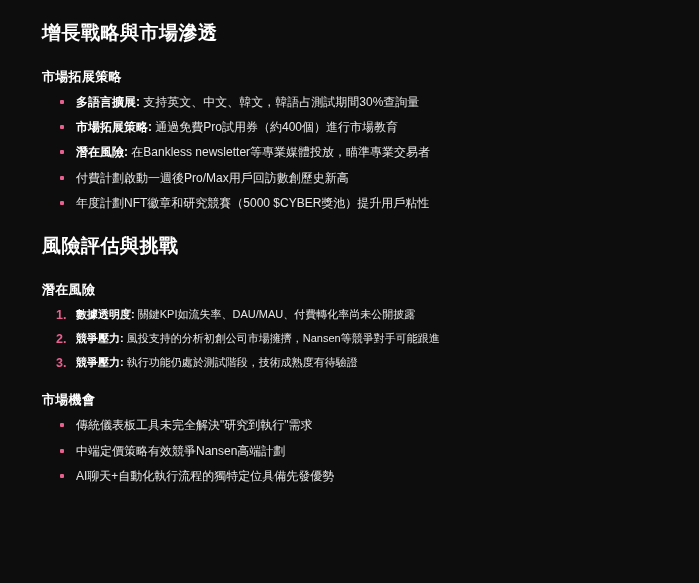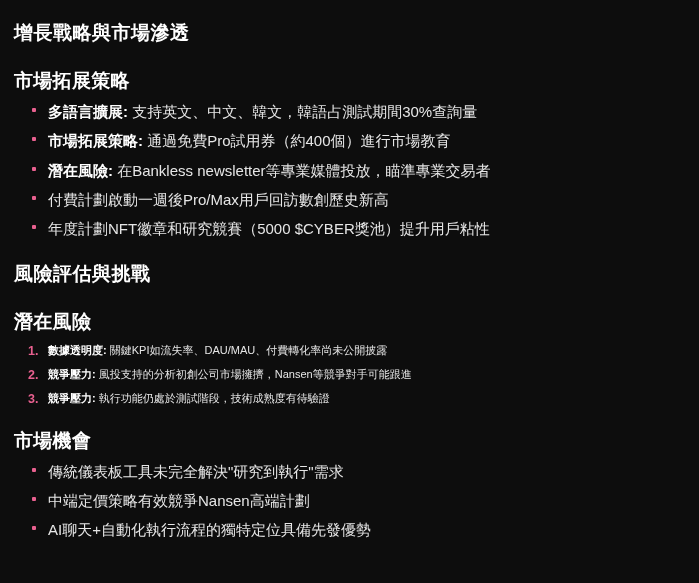--- a/index.html
+++ b/index.html
@@ -10,50 +10,51 @@
   body {
     width: 699px;
     height: 583px;
     overflow: hidden;
     font-family: "Liberation Sans", sans-serif;
     color: #e8e8e8;
   }
   .page {
     padding: 16px 14px 0 14px;
     box-sizing: border-box;
+    margin-left: 28px;
   }
   h1.doc-h1 {
     font-size: 19px;
     font-weight: bold;
     color: #ffffff;
     margin: 4px 0 0 0;
     letter-spacing: 0.5px;
   }
   h1.doc-h1.second {
     margin-top: 22px;
   }
   h2.doc-h2 {
-    font-size: 19px;
+    font-size: 13px;
     font-weight: bold;
     color: #ffffff;
     margin: 22px 0 0 0;
     letter-spacing: 0.3px;
   }
   ul.bullets, ol.numbers {
     margin: 8px 0 0 0;
     padding-left: 24px;
   }
   ul.bullets {
     list-style: none;
     padding-left: 0;
   }
   ul.bullets > li {
     position: relative;
     padding-left: 34px;
-    font-size: 15px;
+    font-size: 12px;
     line-height: 1.35;
     margin: 0 0 9px 0;
     color: #e6e6e6;
   }
   ul.bullets > li::before {
     content: "";
     position: absolute;
     left: 18px;
     top: 6px;
     width: 4px;

